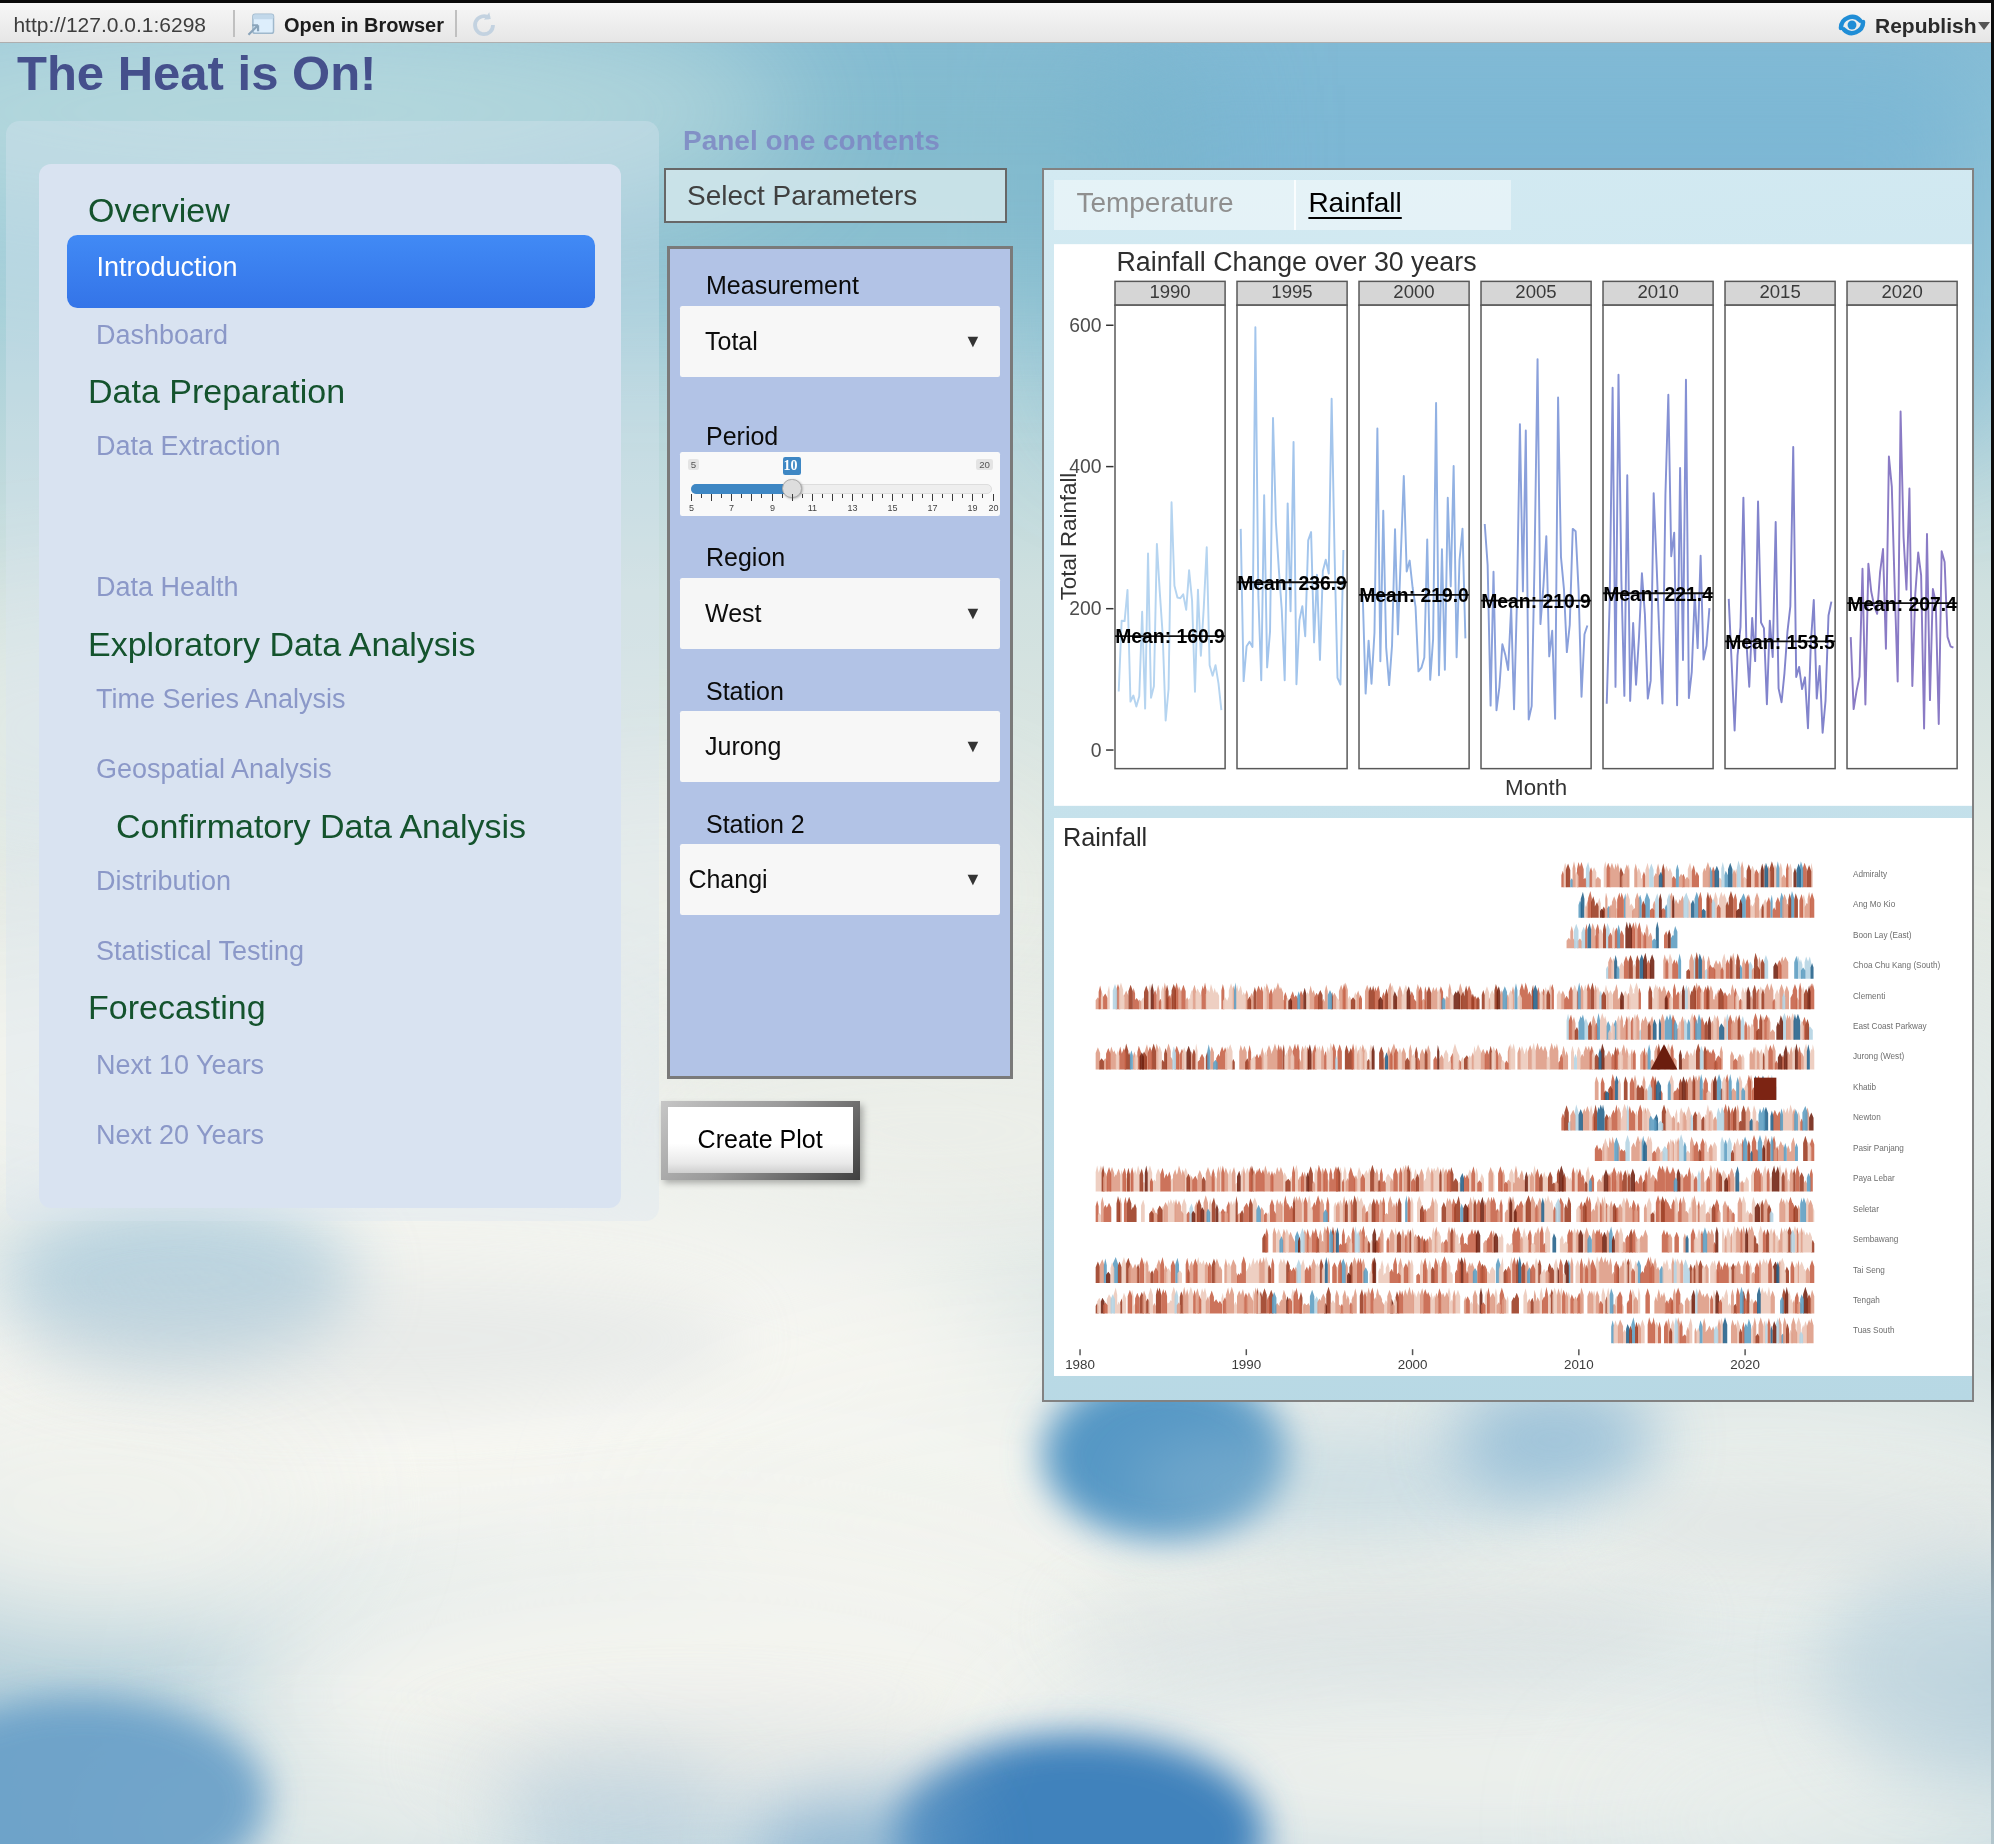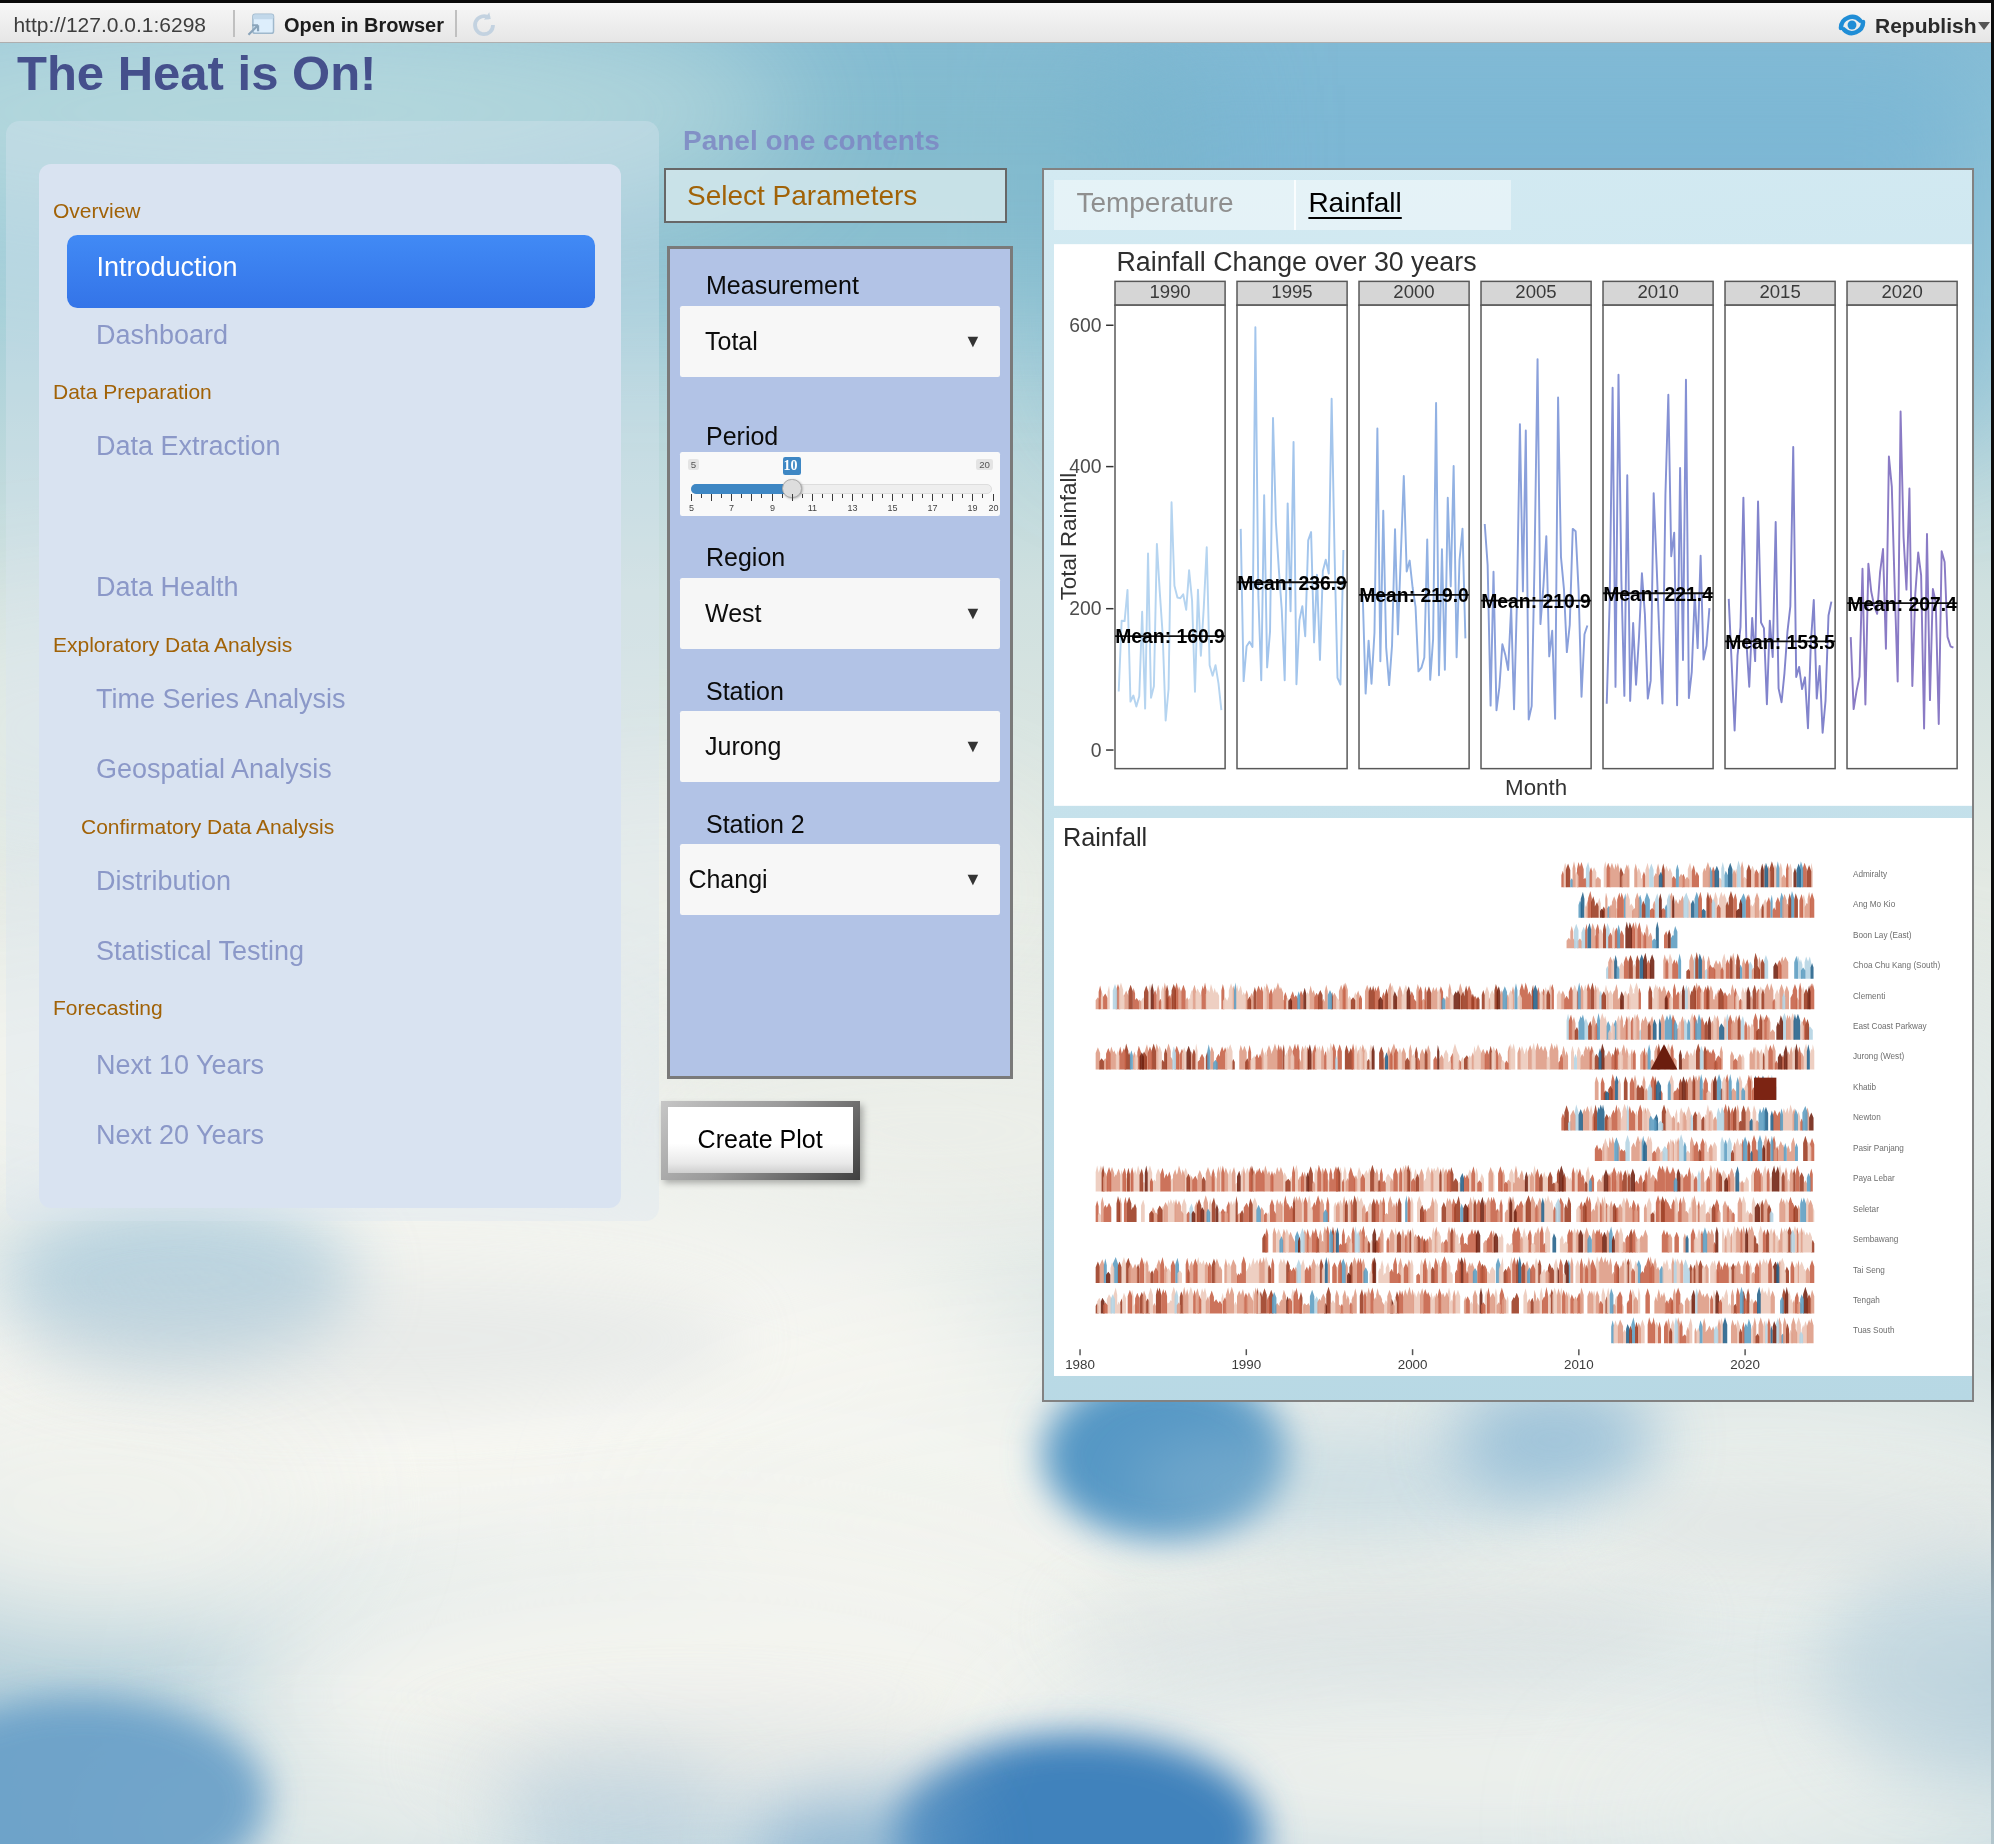--- a/index.html
+++ b/index.html
@@ -9,25 +9,25 @@
   border-bottom:1.5px solid #aeaeae; z-index:10; }
 .tb-url { position:absolute; left:13.4px; top:10.4px; font-size:21px; color:#3d3d3d; }
 .tb-sep { position:absolute; top:6.7px; width:1.5px; height:27px; background:#c0c0c0; }
 .tb-open { position:absolute; left:284px; top:11px; font-size:20px; font-weight:bold; color:#1c1c1c; }
 .tb-repub { position:absolute; left:1875px; top:11px; font-size:21px; font-weight:bold; color:#2b2b2b; }
 .tb-caret { position:absolute; left:1978px; top:19.3px; width:0; height:0; border-left:6.7px solid transparent; border-right:6.7px solid transparent; border-top:8.2px solid #555; }
 .rightedge { position:absolute; right:0; top:0; width:3.7px; height:1845px; background:linear-gradient(#0c0c0c 0%,#0c0c0c 74%,#46525a 79%,#8ba0ab 87%,#b3c6cd 100%); z-index:11; }
 h1.title { position:absolute; left:17px; top:45px; font-size:49px; font-weight:bold; color:#45508c; z-index:2; letter-spacing:0px; }
 .sidebar-outer { position:absolute; left:6px; top:121px; width:653px; height:1100px; background:rgba(218,230,242,0.35); border-radius:13.4px; z-index:1; }
 .sidebar { position:absolute; left:39px; top:164px; width:582px; height:1044px; background:#d9e3f1; border-radius:12px; z-index:2; }
-.nav-h { position:absolute; left:14px; width:521px; font-size:21px; color:#a16207; height:33px; line-height:33px; }
+.nav-h { position:absolute; left:49px; width:521px; font-size:34px; color:#14532d; height:33px; line-height:33px; }
 .nav-a { position:absolute; left:57px; width:491px; font-size:27px; color:#8b98c8; height:33px; line-height:33px; }
 .nav-active { position:absolute; left:27.5px; width:528px; height:73px; line-height:65px; background:linear-gradient(#418af5,#3474e8); border-radius:10.4px; color:#fff; font-size:27px; padding-left:30px; }
 .panel-label { position:absolute; left:683px; top:125px; font-size:28px; font-weight:bold; color:rgba(125,134,195,0.85); z-index:2; }
-.select-params { position:absolute; left:664px; top:168px; width:343px; height:55px; background:rgba(205,228,233,0.92); border:2.2px solid #676767; z-index:2; font-size:28px; font-weight:500; color:#a16207; line-height:51px; padding-left:21px; }
+.select-params { position:absolute; left:664px; top:168px; width:343px; height:55px; background:rgba(205,228,233,0.92); border:2.2px solid #676767; z-index:2; font-size:28px; font-weight:500; color:#404040; line-height:51px; padding-left:21px; }
 .param-panel { position:absolute; left:667px; top:246px; width:346px; height:833px; background:#b2c3e6; border:3.7px solid #7a7a7a; z-index:2; }
 .plabel { position:absolute; left:36px; font-size:25px; color:#0b0b0b; }
 .pselect { position:absolute; left:10.4px; width:320px; height:71px; background:#f7f7f7; border-radius:2.2px; font-size:25px; color:#0d0d0d; line-height:71px; padding-left:24.6px; }
 .pselect .arrow { position:absolute; right:18.6px; top:0; font-size:18px; color:#333; }
 .slider-box { position:absolute; left:10.4px; top:203px; width:320px; height:64px; background:#f9f9f9; border-radius:2.2px; }
 .sl-min,.sl-max { position:absolute; top:6.7px; font-size:9.7px; color:#555; background:#e4e4e4; border-radius:2.2px; padding:0px 3px; }
 .sl-min { left:7.4px; } .sl-max { right:7.4px; }
 .sl-cur { position:absolute; top:5.2px; left:103px; width:18px; text-align:left; font-size:14px; font-weight:bold; color:#fff; background:#3e87c4; border-radius:2.2px; padding:0.7px 0;font-family:Liberation Serif, serif; }
 .sl-track { position:absolute; left:11px; top:32px; width:301px; height:9.7px; background:#eee; border:0.7px solid #ddd; border-radius:5.2px; }
 .sl-fill { position:absolute; left:11px; top:32px; width:100px; height:9.7px; background:#3e87c4; border-radius:5.2px 0 0 5.2px; }

